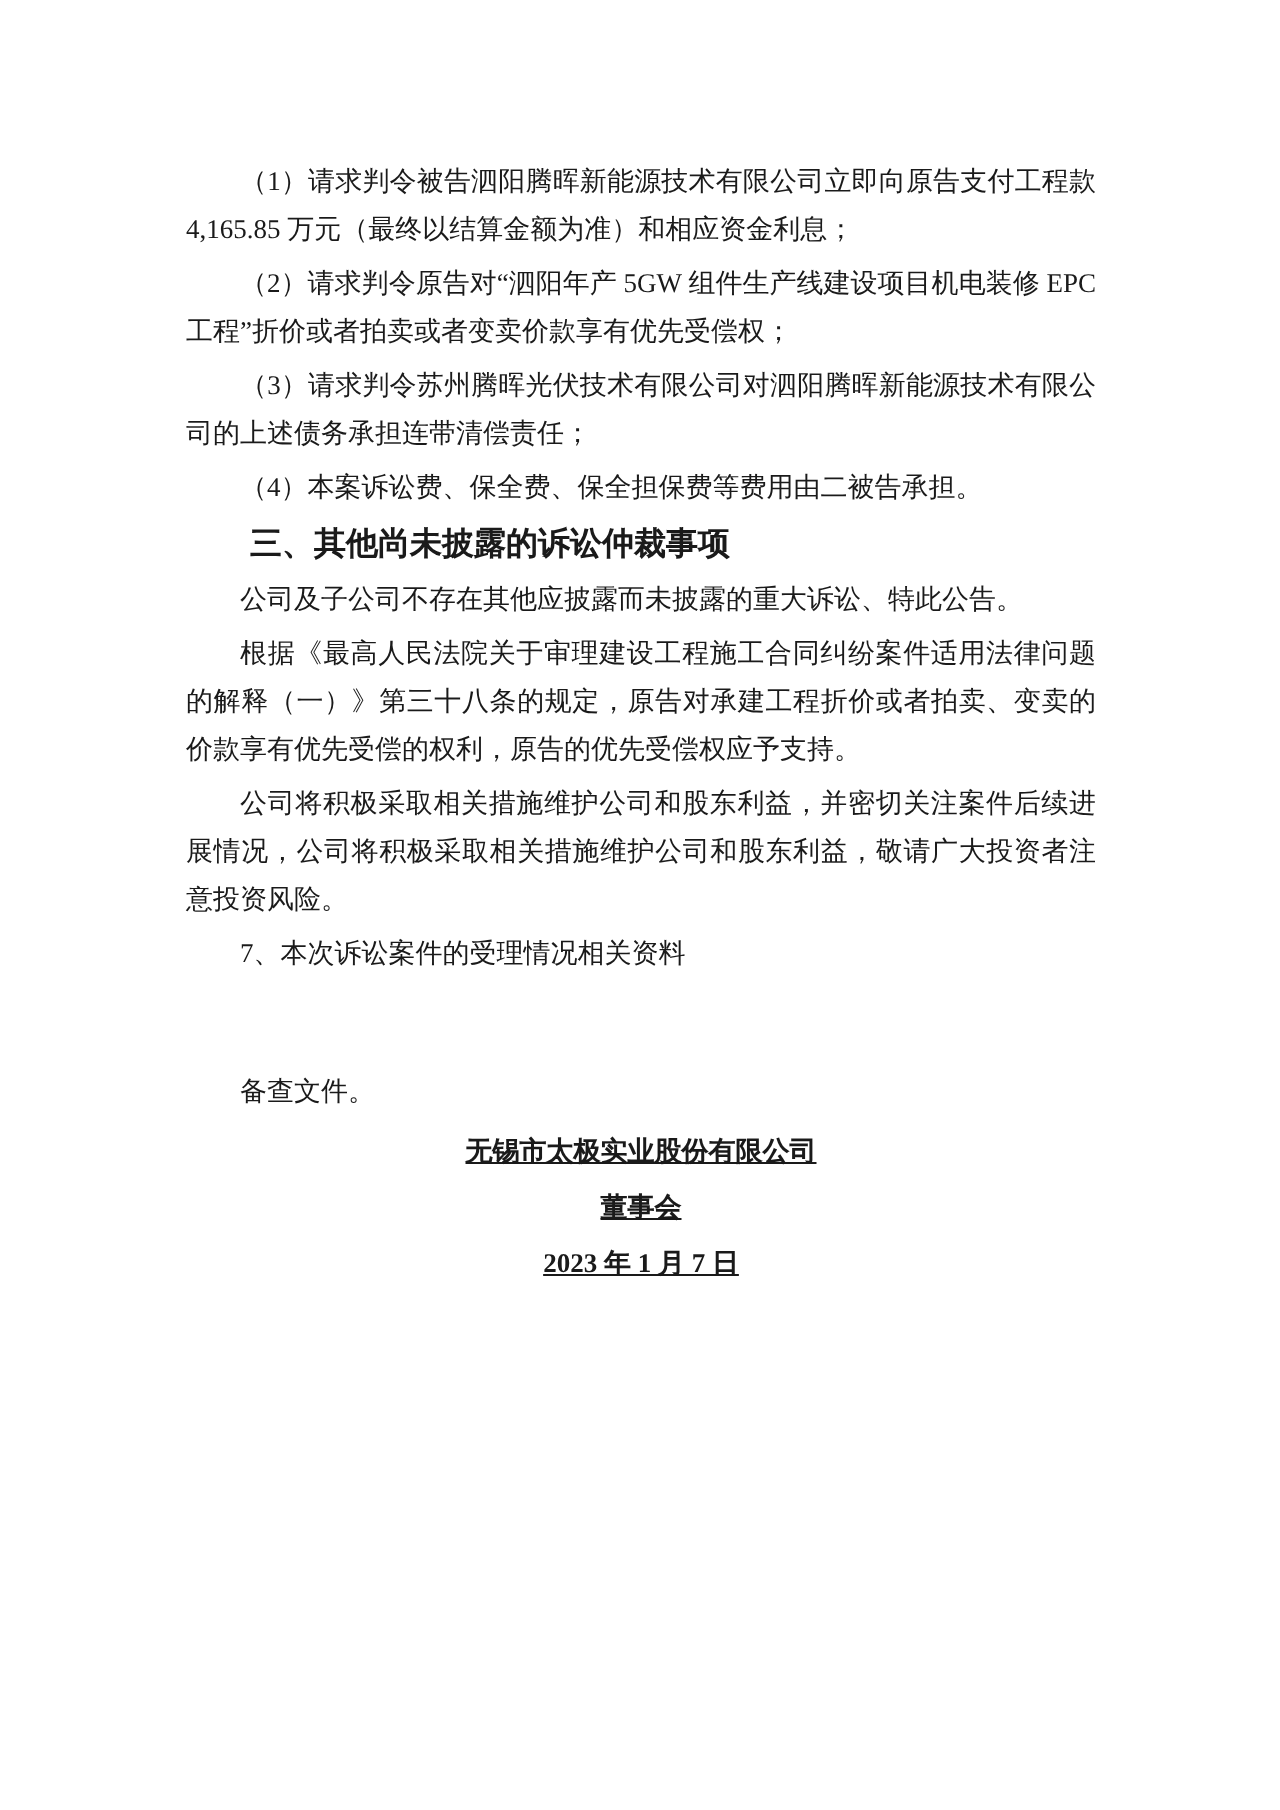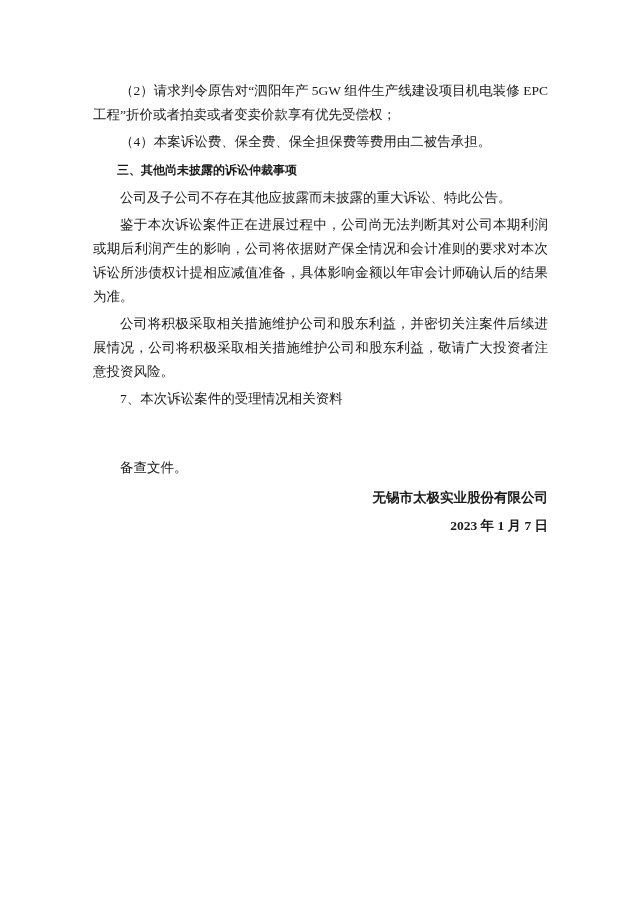--- a/index.html
+++ b/index.html
@@ -23,67 +23,71 @@
     font-size: 13.5px;
   }
   .para {
     margin: 0 0 3px 0;
     line-height: 24px;
     text-align: justify;
     text-justify: inter-ideograph;
     text-indent: 2em;
   }
   .heading {
-    font-family: Liberation Mono, monospace;
+    font-family: Liberation Serif, serif;
     font-weight: bold;
-    font-size: 12px;
+    font-size: 16px;
     line-height: 24px;
     margin: 5px 0 3px 0;
     text-indent: 2em;
   }
   .list-item {
     margin: 0 0 3px 0;
     line-height: 24px;
     text-indent: 2em;
   }
   .closing {
     margin: 45px 0 3px 0;
     line-height: 24px;
     text-indent: 2em;
   }
   .signature {
     margin-top: 4px;
-    text-align: right;
+    text-align: center;
     font-weight: bold;
     line-height: 28px;
     font-family: "Liberation Sans", "DejaVu Sans", sans-serif;
+    text-decoration: underline;
   }
   .signature p {
     margin: 0;
   }
   .signature .date {
     font-family: "Liberation Serif", "DejaVu Serif", serif;
   }
 </style>
 </head>
 <body>
 
 <div class="doc">
 
+  <p class="para">（1）请求判令被告泗阳腾晖新能源技术有限公司立即向原告支付工程款 4,165.85 万元（最终以结算金额为准）和相应资金利息；</p>
   <p class="para">（2）请求判令原告对“泗阳年产 5GW 组件生产线建设项目机电装修 EPC 工程”折价或者拍卖或者变卖价款享有优先受偿权；</p>
+  <p class="para">（3）请求判令苏州腾晖光伏技术有限公司对泗阳腾晖新能源技术有限公司的上述债务承担连带清偿责任；</p>
   <p class="para">（4）本案诉讼费、保全费、保全担保费等费用由二被告承担。</p>
 
   <h3 class="heading">三、其他尚未披露的诉讼仲裁事项</h3>
   <p class="para">公司及子公司不存在其他应披露而未披露的重大诉讼、特此公告。</p>
 
-  <p class="para">鉴于本次诉讼案件正在进展过程中，公司尚无法判断其对公司本期利润或期后利润产生的影响，公司将依据财产保全情况和会计准则的要求对本次诉讼所涉债权计提相应减值准备，具体影响金额以年审会计师确认后的结果为准。</p>
+  <p class="para">根据《最高人民法院关于审理建设工程施工合同纠纷案件适用法律问题的解释（一）》第三十八条的规定，原告对承建工程折价或者拍卖、变卖的价款享有优先受偿的权利，原告的优先受偿权应予支持。</p>
   <p class="para">公司将积极采取相关措施维护公司和股东利益，并密切关注案件后续进展情况，公司将积极采取相关措施维护公司和股东利益，敬请广大投资者注意投资风险。</p>
 
   <p class="list-item">7、本次诉讼案件的受理情况相关资料</p>
 
   <p class="closing">备查文件。</p>
 
   <div class="signature">
     <p>无锡市太极实业股份有限公司</p>
+    <p>董事会</p>
     <p class="date">2023 年 1 月 7 日</p>
   </div>
 
 </div>
 
 </body></html>

